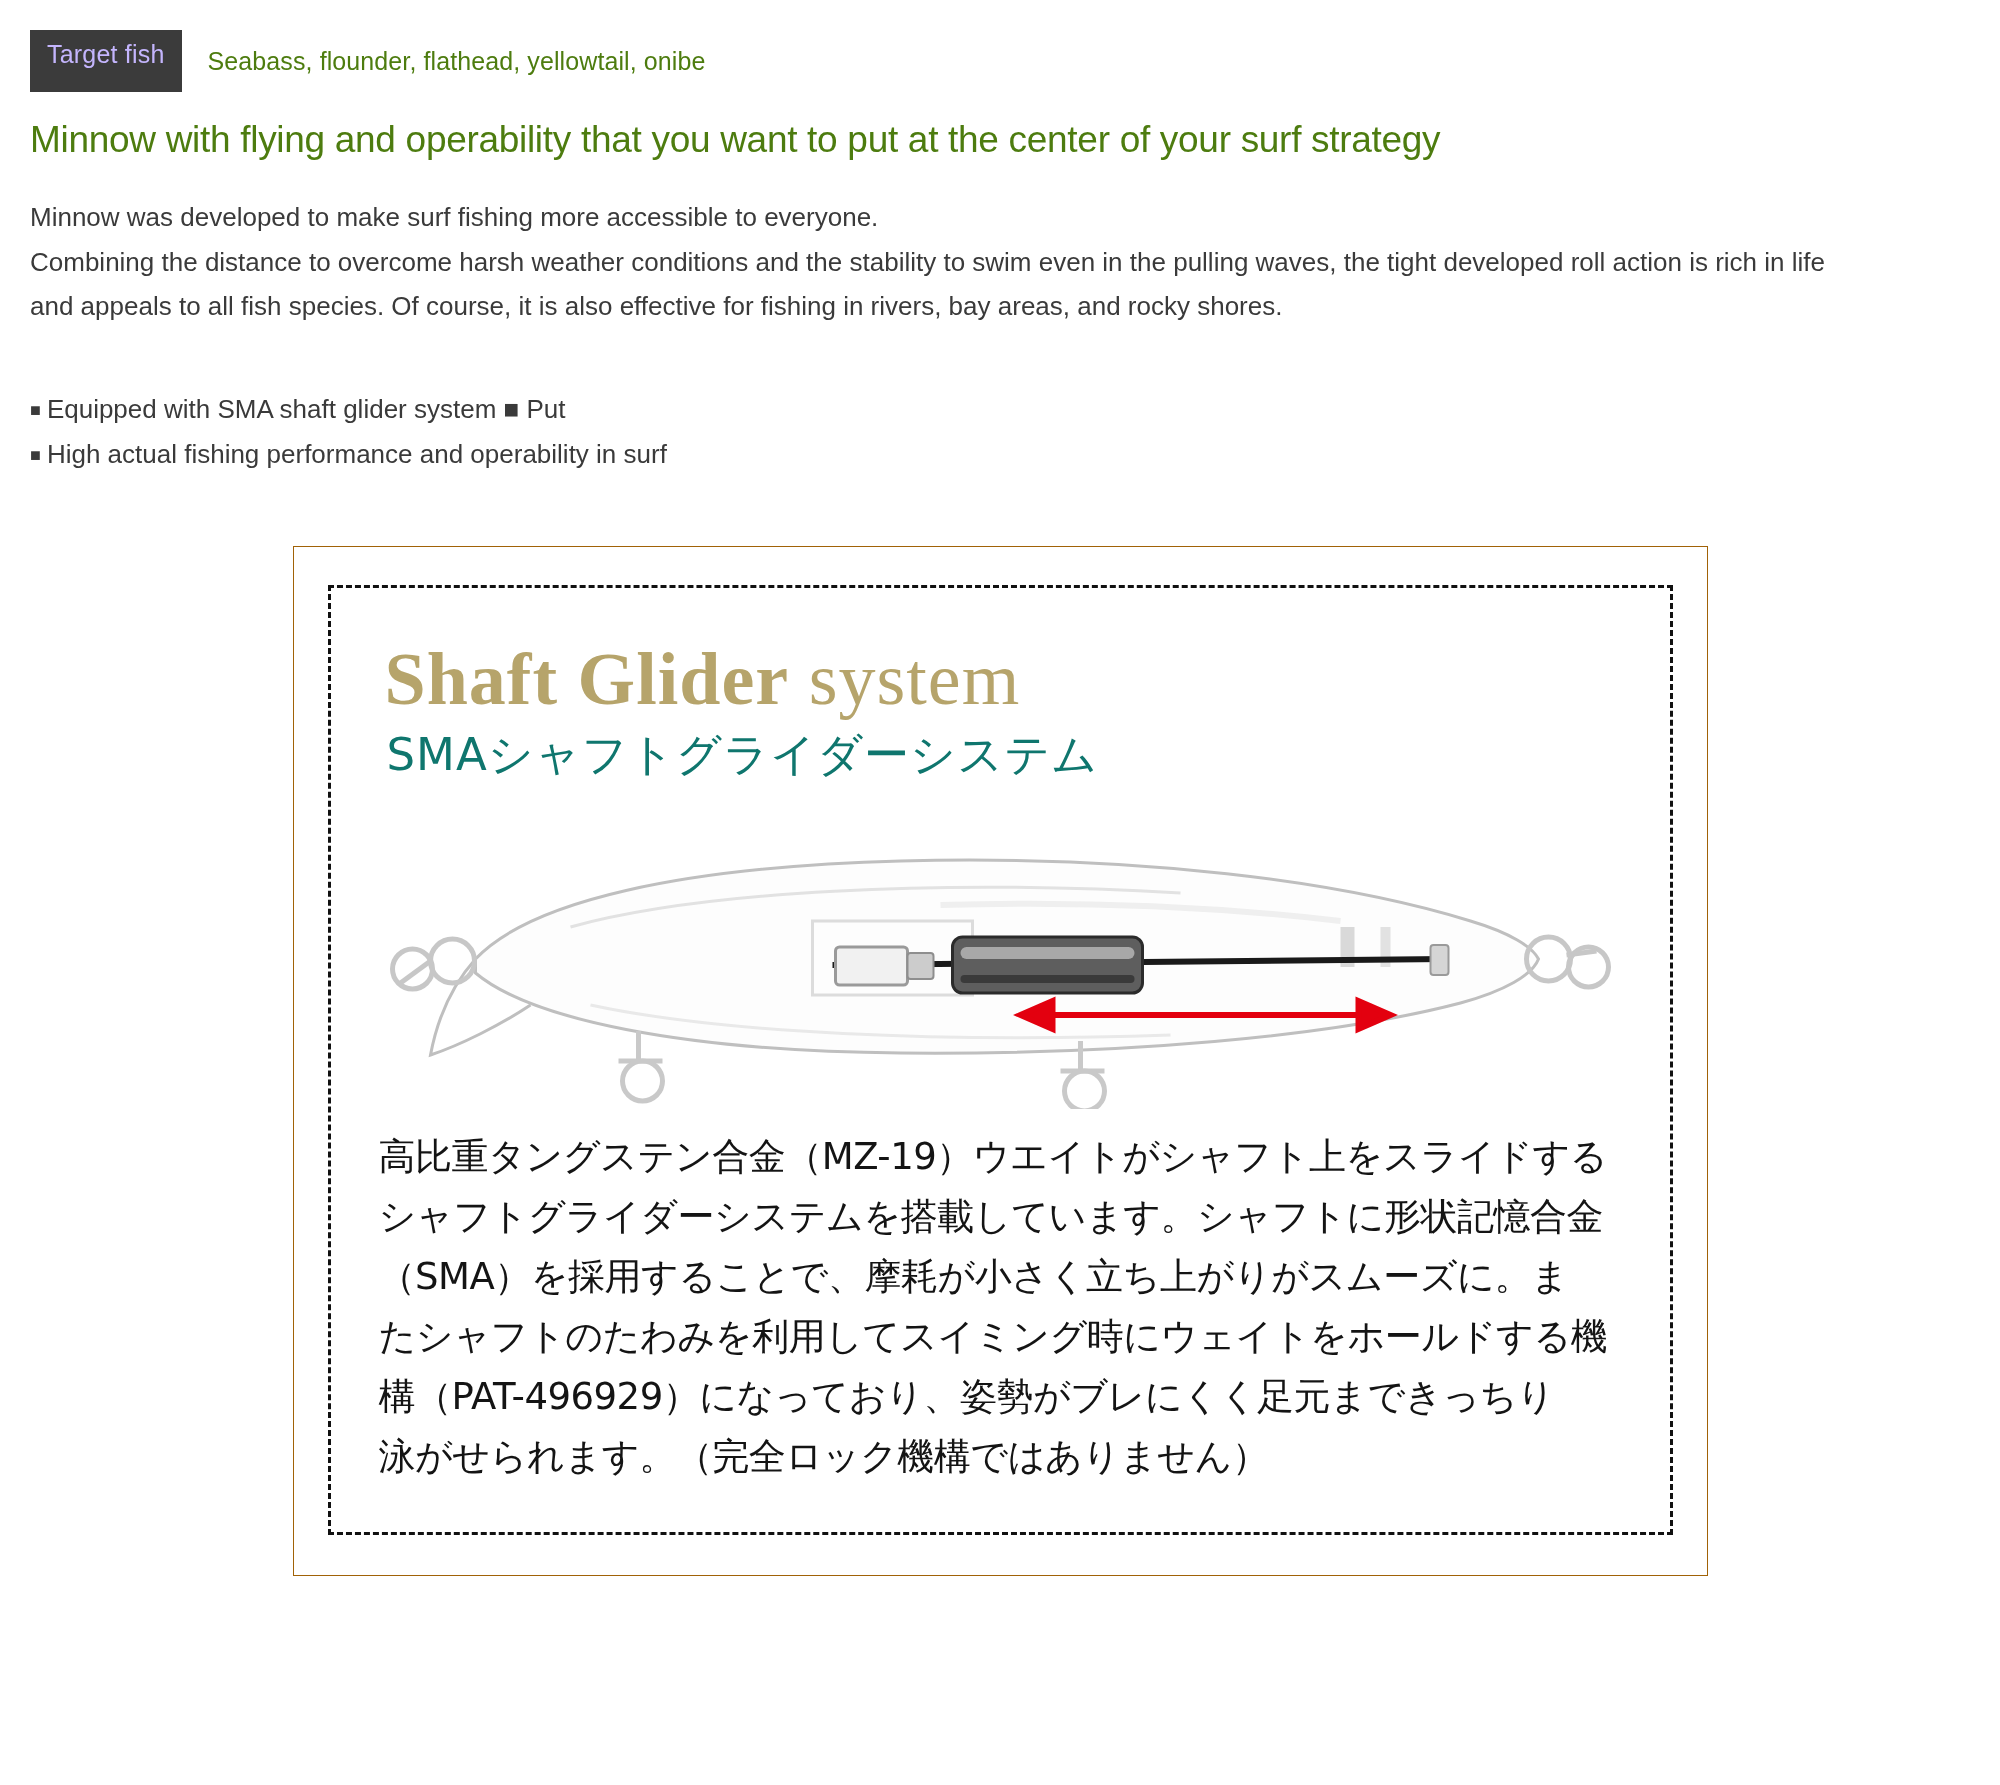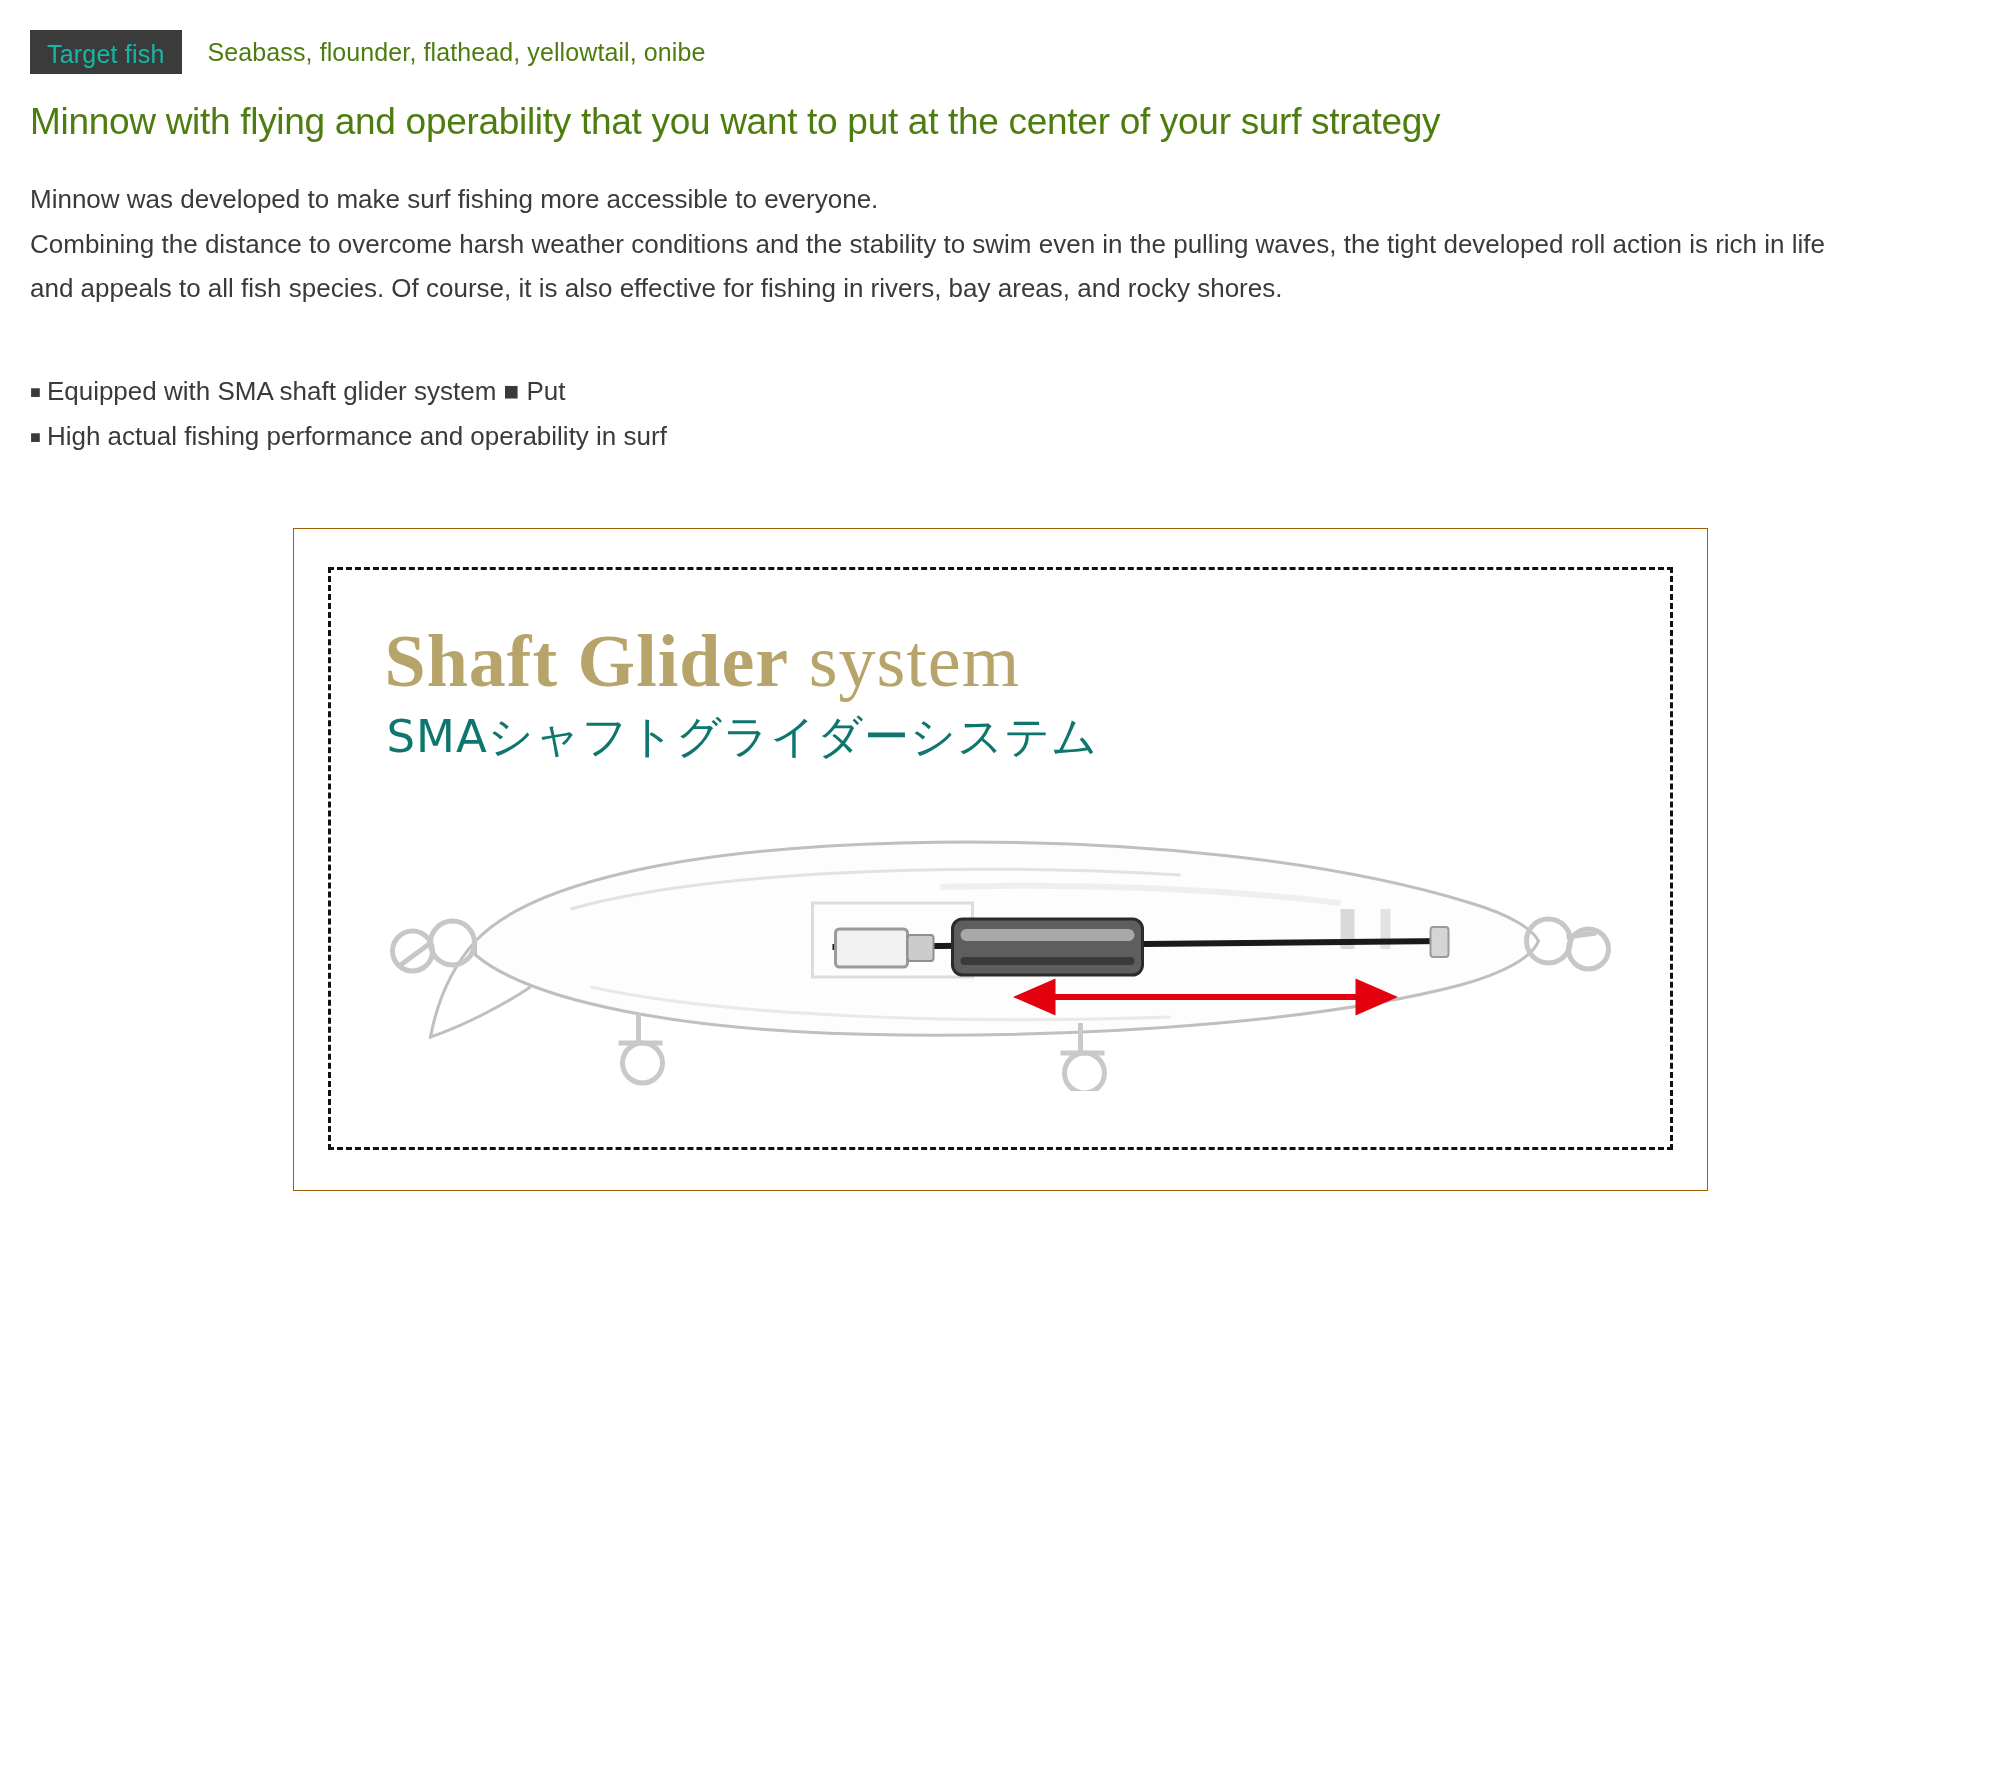--- a/index.html
+++ b/index.html
@@ -24,24 +24,24 @@
 
   
   .target-row {
     display: flex;
     align-items: center;
     gap: 26px;
     margin-top: 6px;
   }
   .target-badge {
     background: #3b3b3b;
-    color: #14b8a6;
+    color: #c4b5fd;
     font-size: 25px;
     line-height: 1;
-    padding: 12px 17px 7px 17px;
+    padding: 12px 17px 25px 17px;
     letter-spacing: 0.2px;
     white-space: nowrap;
   }
   .target-text {
     font-size: 25px;
     color: #4d7c0f;
     letter-spacing: 0.1px;
   }
 
   
@@ -219,17 +219,25 @@
             <path d="M258,222 L258,252 M238,252 L282,252"></path>
             <circle cx="262" cy="272" r="20"></circle>
           </g>
           <g fill="none" stroke="#c9c9c9" stroke-width="5">
             <path d="M700,232 L700,262 M680,262 L724,262"></path>
             <circle cx="704" cy="282" r="20"></circle>
           </g>
         </svg>
       </div>
 
+      <div class="fig-desc">
+        <p>高比重タングステン合金（MZ-19）ウエイトがシャフト上をスライドする</p>
+        <p>シャフトグライダーシステムを搭載しています。シャフトに形状記憶合金</p>
+        <p>（SMA）を採用することで、摩耗が小さく立ち上がりがスムーズに。ま</p>
+        <p>たシャフトのたわみを利用してスイミング時にウェイトをホールドする機</p>
+        <p>構（PAT-496929）になっており、姿勢がブレにくく足元まできっちり</p>
+        <p>泳がせられます。（完全ロック機構ではありません）</p>
+      </div>
 
     </div>
   </div>
 
 </div>
 
 </body></html>

